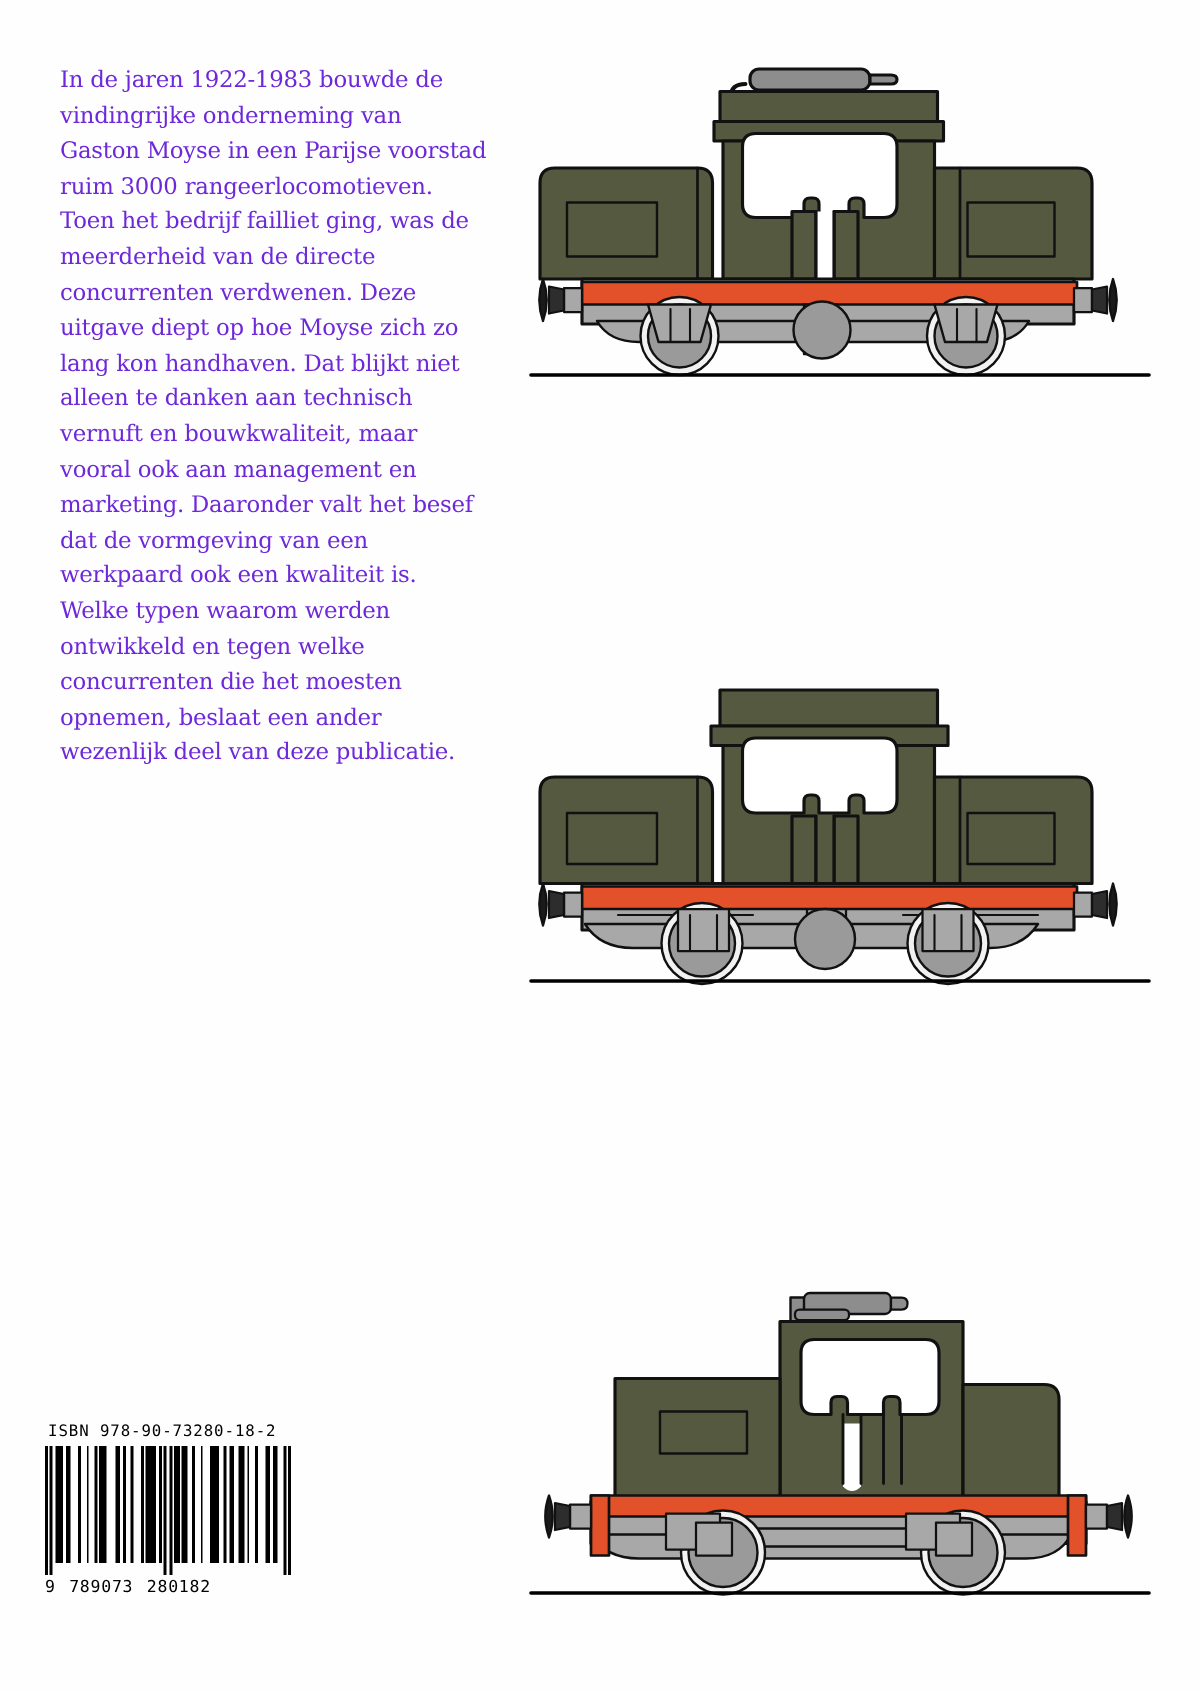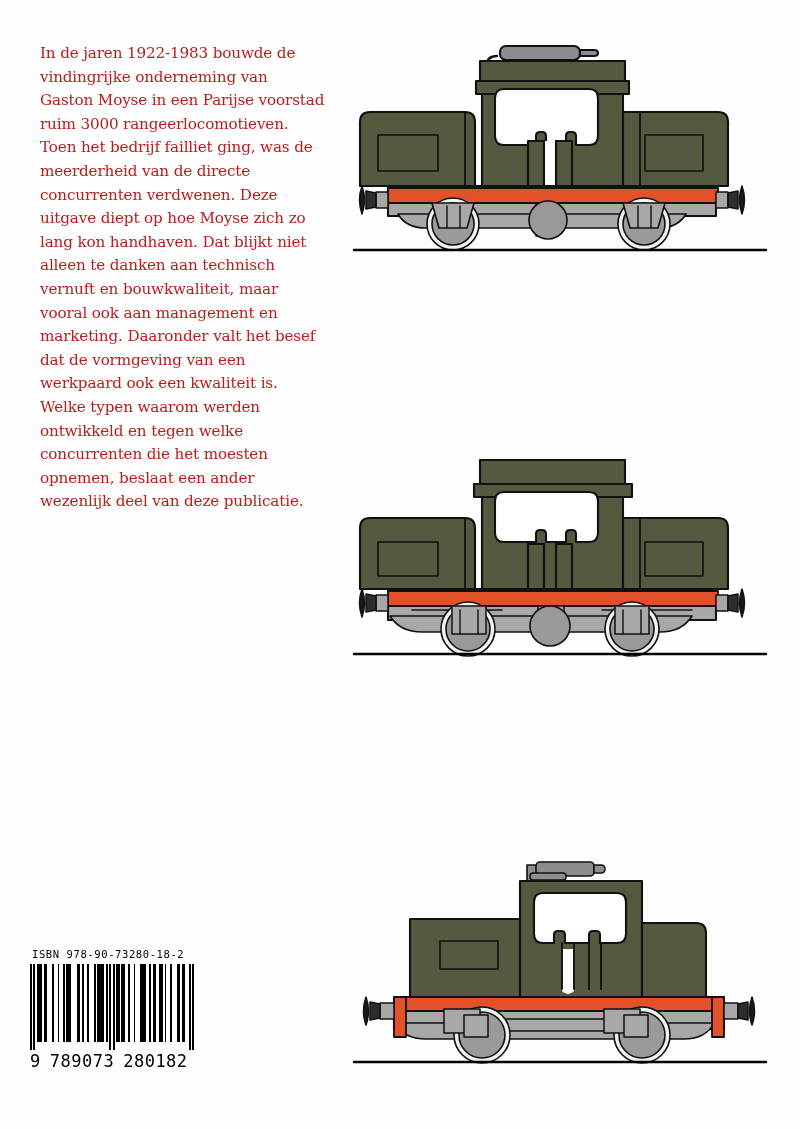--- a/index.html
+++ b/index.html
@@ -20,21 +20,21 @@
 
   
   #blurb {
     position: absolute;
     left: 40px;
     top: 42px;
     width: 285px;
     font-family: "DejaVu Serif", "Liberation Serif", serif;
     font-size: 15.2px;
     line-height: 23.6px;
-    color: #b91c1c;
+    color: #6d28d9;
     letter-spacing: -0.15px;
     text-align: left;
     white-space: pre-line;
     hyphens: none;
   }
 
   
   #isbn-block {
     position: absolute;
     left: 30px;
@@ -56,21 +56,21 @@
     width: 164px;
   }
   #barcode-bars i {
     position: absolute;
     top: 0;
     background: #000;
     display: block;
   }
   #barcode-digits {
     font-family: "DejaVu Sans Mono", "Liberation Mono", monospace;
-    font-size: 17px;
+    font-size: 11px;
     color: #000;
     letter-spacing: 0.5px;
     margin-top: 1px;
     white-space: nowrap;
   }
   #barcode-digits .g { display: inline-block; }
   #barcode-digits .sp { display: inline-block; width: 9px; }
 
   
   .loco-fig {

